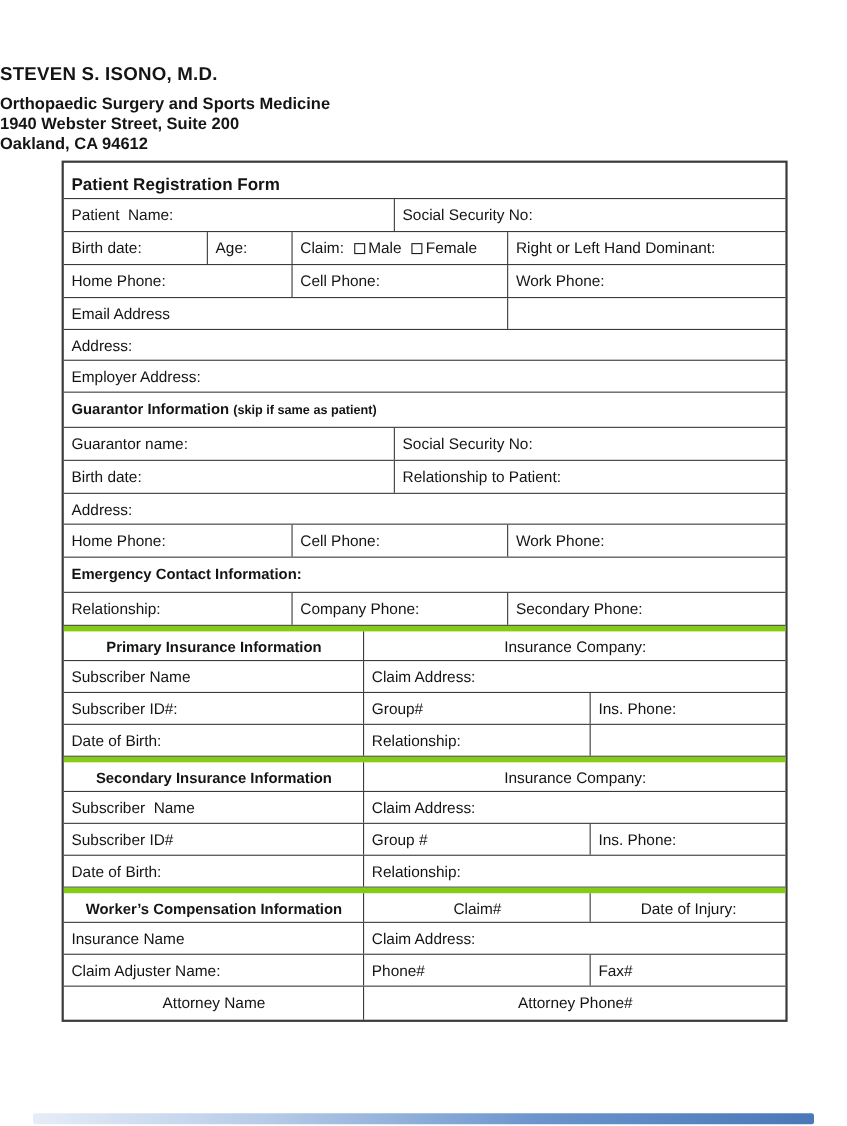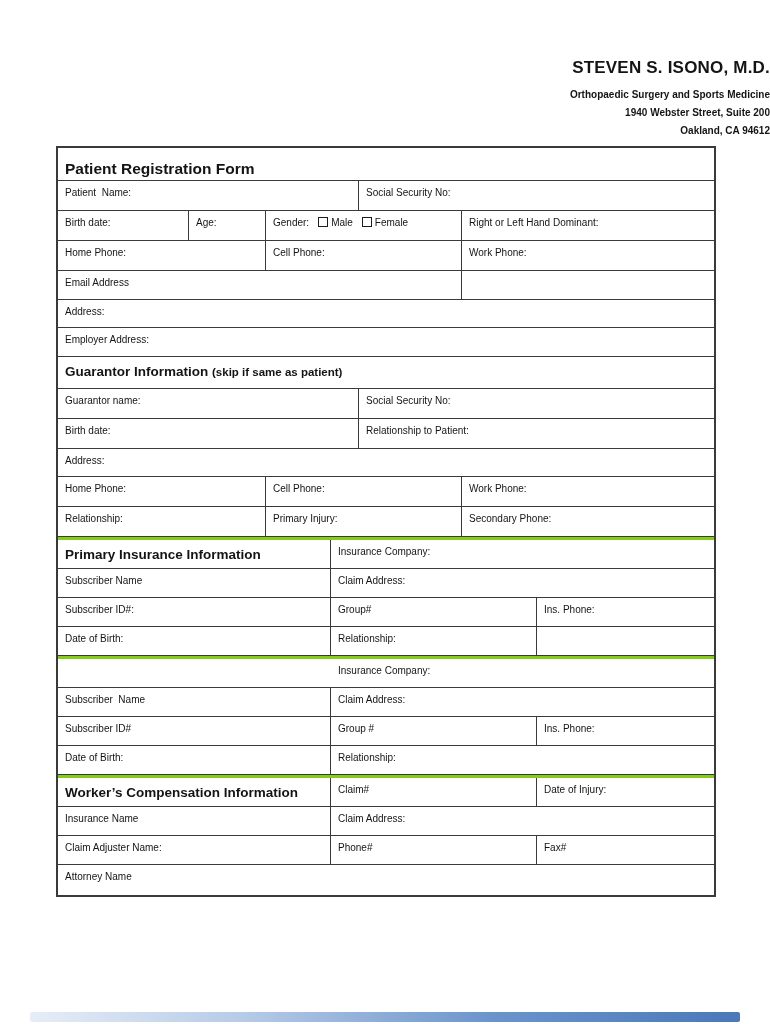--- a/index.html
+++ b/index.html
@@ -5,40 +5,40 @@
   * { margin:0; padding:0; box-sizing:border-box; }
   html,body { width:770px; height:1024px; }
   body {
     background:#ffffff;
     font-family:"Liberation Sans", sans-serif;
     color:#141414;
     position:relative;
     overflow:hidden;
   }
   
-  .letterhead { padding-top:58px; text-align:right; }
+  .letterhead { padding-top:58px; text-align:left; }
   .lh-name { font-size:17px; font-weight:bold; letter-spacing:.2px; margin-bottom:8px; }
-  .lh-line { font-size:10px; font-weight:bold; line-height:18px; }
+  .lh-line { font-size:15px; font-weight:bold; line-height:18px; }
 
   
   .form-table {
     margin:6px 0 0 56px;
     width:660px;
     border:2px solid #3a3a3a;
   }
   .row {
     display:grid;
     grid-template-columns:131px 77px 65px 28px 103px 75px 177px;
     border-bottom:1px solid #3a3a3a;
   }
-  .row:last-child { border-bottom:none; }
-  .row.tt { border-top:3px solid #84cc16; }
+  .row:last-child { border-bottom:none;text-align:center; }
+  .row.tt { border-top:5px solid #84cc16;text-align:center; }
   .cell {
     padding:6px 6px 0 7px;
-    font-size:10px;
+    font-size:14px;
     white-space:pre-wrap;
     overflow:hidden;
     border-right:1px solid #3a3a3a;
   }
   .row .cell:last-child { border-right:none; }
 
   
   .r33{height:33px} .r32{height:32px} .r30{height:30px} .r29{height:29px} .r28{height:28px}
 
   
@@ -84,21 +84,21 @@
   </div>
 
   <div class="row r30">
     <div class="cell p1">Patient  Name:</div>
     <div class="cell p2">Social Security No:</div>
   </div>
 
   <div class="row r30">
     <div class="cell b1">Birth date:</div>
     <div class="cell b2">Age:</div>
-    <div class="cell b3"><span>Gender:</span><span class="cb"></span><span>Male</span><span class="cb"></span><span>Female</span></div>
+    <div class="cell b3"><span>Claim:</span><span class="cb"></span><span>Male</span><span class="cb"></span><span>Female</span></div>
     <div class="cell b4">Right or Left Hand Dominant:</div>
   </div>
 
   <div class="row r30">
     <div class="cell h1">Home Phone:</div>
     <div class="cell h2">Cell Phone:</div>
     <div class="cell h3">Work Phone:</div>
   </div>
 
   <div class="row r29">
@@ -132,24 +132,27 @@
   <div class="row r28">
     <div class="cell a">Address:</div>
   </div>
 
   <div class="row r30">
     <div class="cell h1">Home Phone:</div>
     <div class="cell h2">Cell Phone:</div>
     <div class="cell h3">Work Phone:</div>
   </div>
 
+  <div class="row r32">
+    <div class="cell a hdr">Emergency Contact Information:</div>
+  </div>
 
   <div class="row r30">
     <div class="cell h1">Relationship:</div>
-    <div class="cell h2">Primary Injury:</div>
+    <div class="cell h2">Company Phone:</div>
     <div class="cell h3">Secondary Phone:</div>
   </div>
 
   <div class="row r32 tt">
     <div class="cell i1 hdr">Primary Insurance Information</div>
     <div class="cell i2">Insurance Company:</div>
   </div>
 
   <div class="row r29">
     <div class="cell i1">Subscriber Name</div>
@@ -162,20 +165,21 @@
     <div class="cell j3">Ins. Phone:</div>
   </div>
 
   <div class="row r29">
     <div class="cell j1">Date of Birth:</div>
     <div class="cell j2">Relationship:</div>
     <div class="cell j3"></div>
   </div>
 
   <div class="row r32 tt">
+    <div class="cell i1 hdr">Secondary Insurance Information</div>
     <div class="cell i2">Insurance Company:</div>
   </div>
 
   <div class="row r29">
     <div class="cell i1">Subscriber  Name</div>
     <div class="cell i2">Claim Address:</div>
   </div>
 
   <div class="row r29">
     <div class="cell j1">Subscriber ID#</div>
@@ -200,17 +204,18 @@
   </div>
 
   <div class="row r29">
     <div class="cell j1">Claim Adjuster Name:</div>
     <div class="cell j2">Phone#</div>
     <div class="cell j3">Fax#</div>
   </div>
 
   <div class="row r30">
     <div class="cell i1">Attorney Name</div>
+    <div class="cell i2">Attorney Phone#</div>
   </div>
 
 </div>
 
 <div class="footer-bar"></div>
 
 </body></html>

